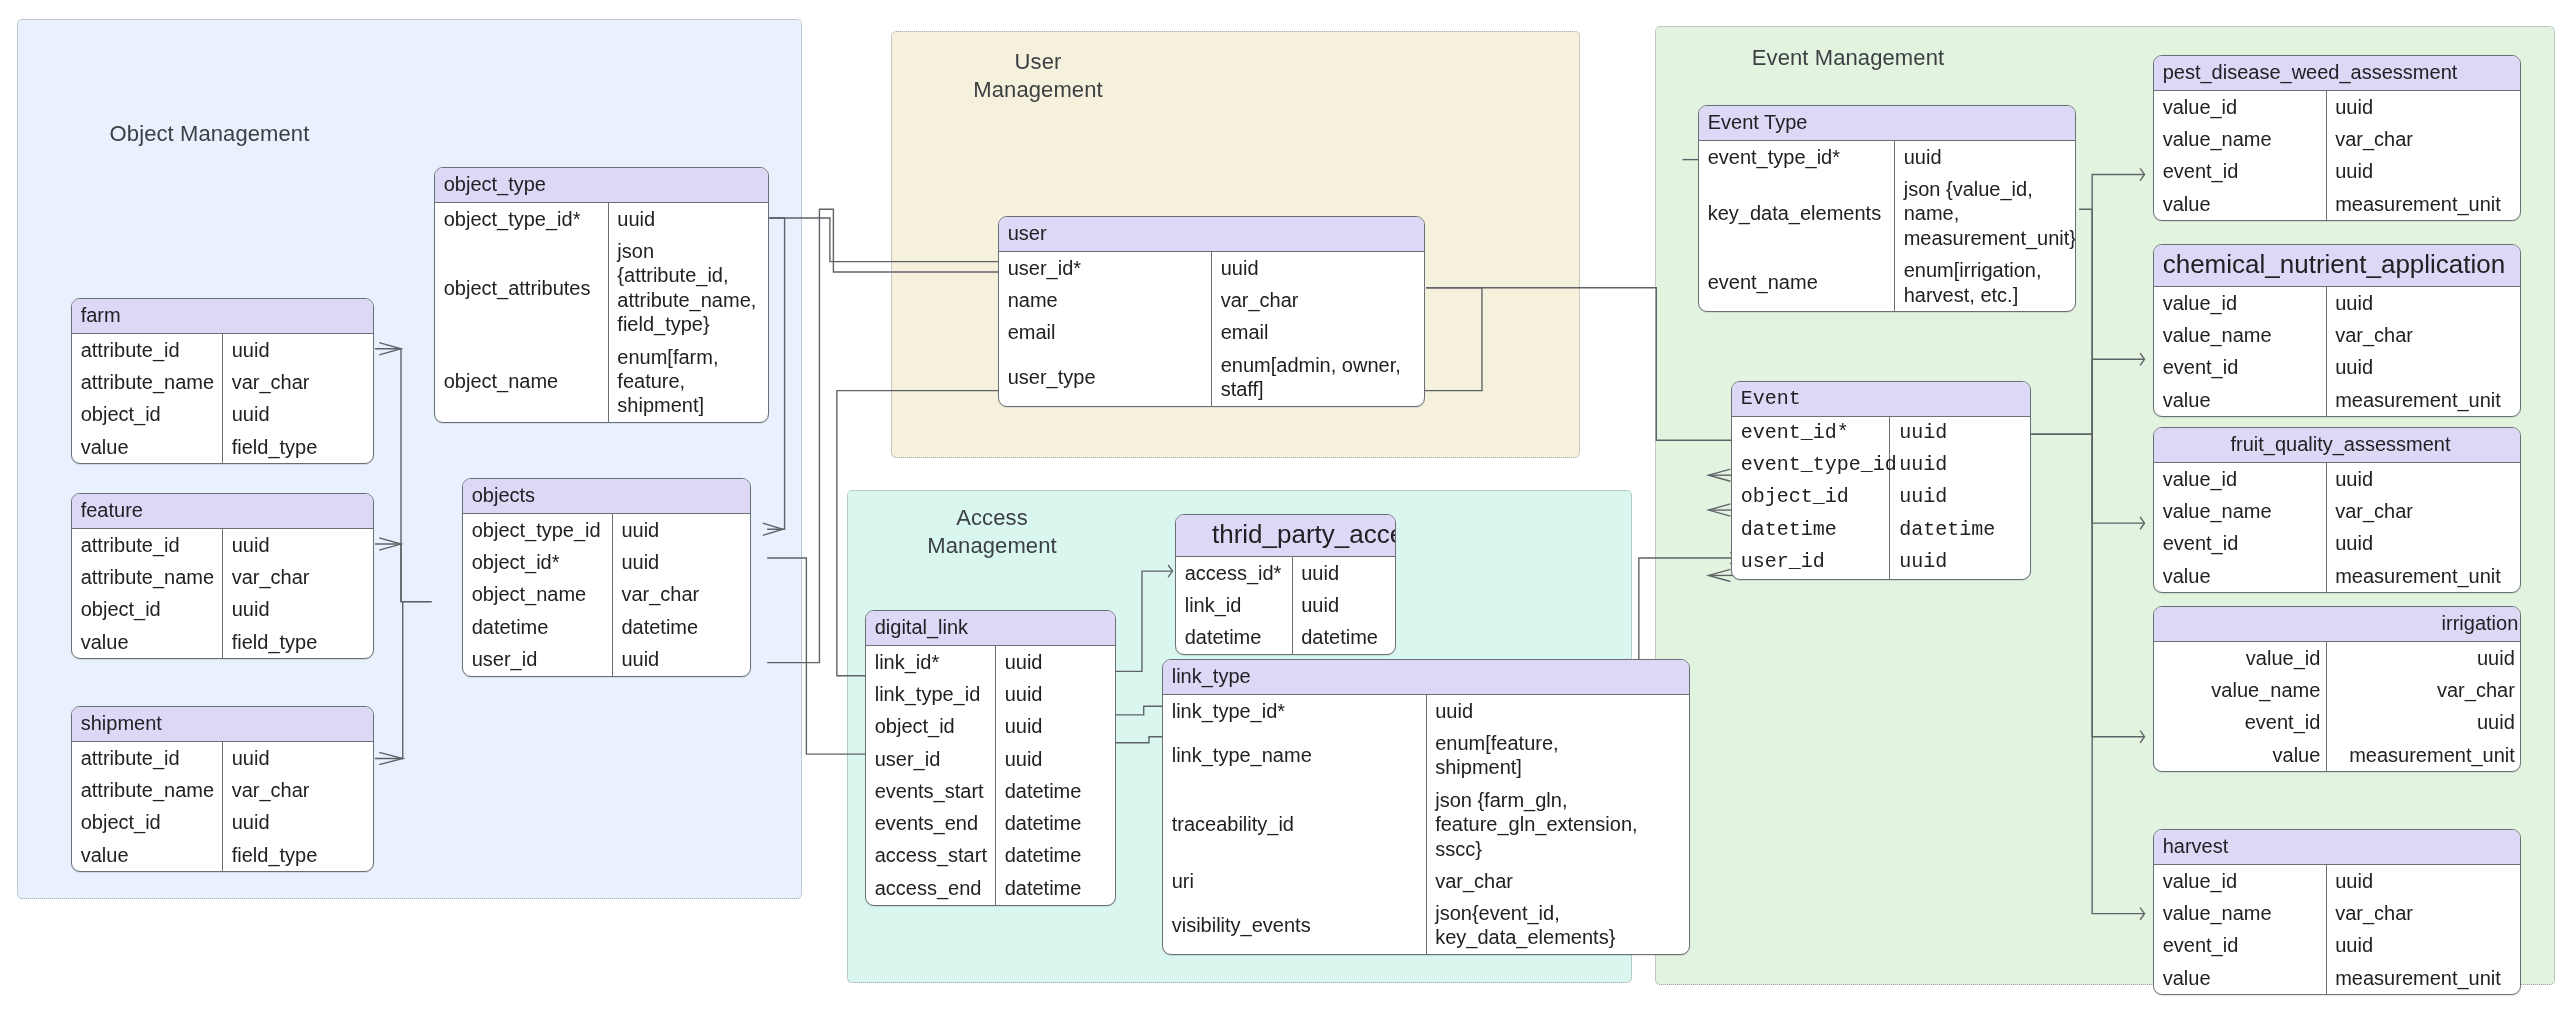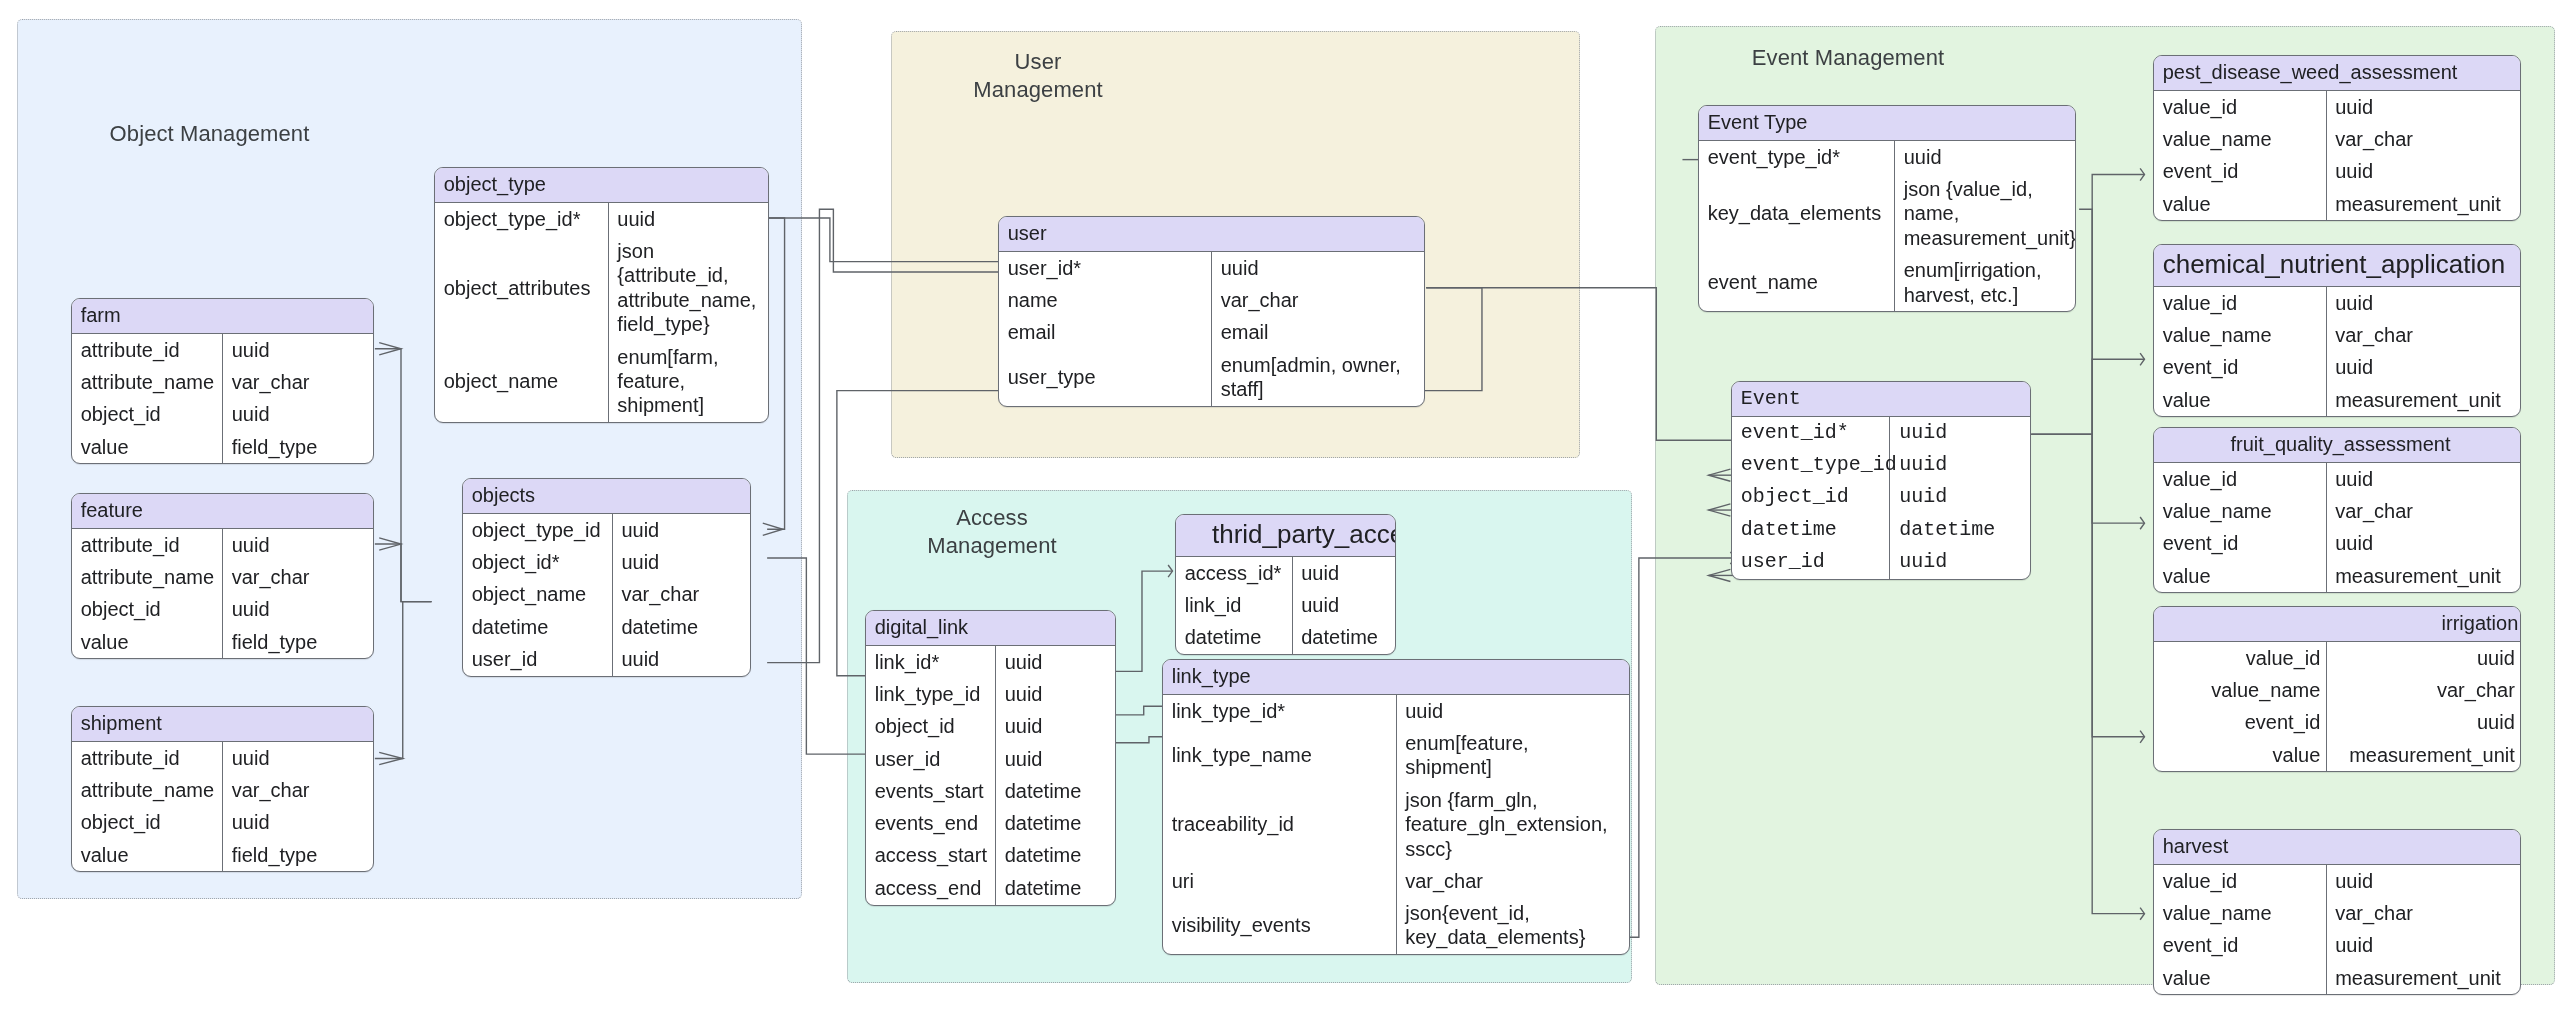--- a/index.html
+++ b/index.html
@@ -346,21 +346,21 @@
         <div class="ecell left">link_id</div>
         <div class="ecell right">uuid</div>
       </div>
       <div class="erow">
         <div class="ecell left">datetime</div>
         <div class="ecell right">datetime</div>
       </div>
     </div>
   </div>
 
-  <div class="entity" style="left:1162px; top:659px; width:468px;">
+  <div class="entity" style="left:1162px; top:659px; width:528px;">
     <div class="entity-header">link_type</div>
     <div class="entity-body">
       <div class="erow">
         <div class="ecell left" style="width:50%">link_type_id*</div>
         <div class="ecell right">uuid</div>
       </div>
       <div class="erow">
         <div class="ecell left" style="vertical-align:middle">link_type_name</div>
         <div class="ecell right">enum[feature,
 shipment]</div>

